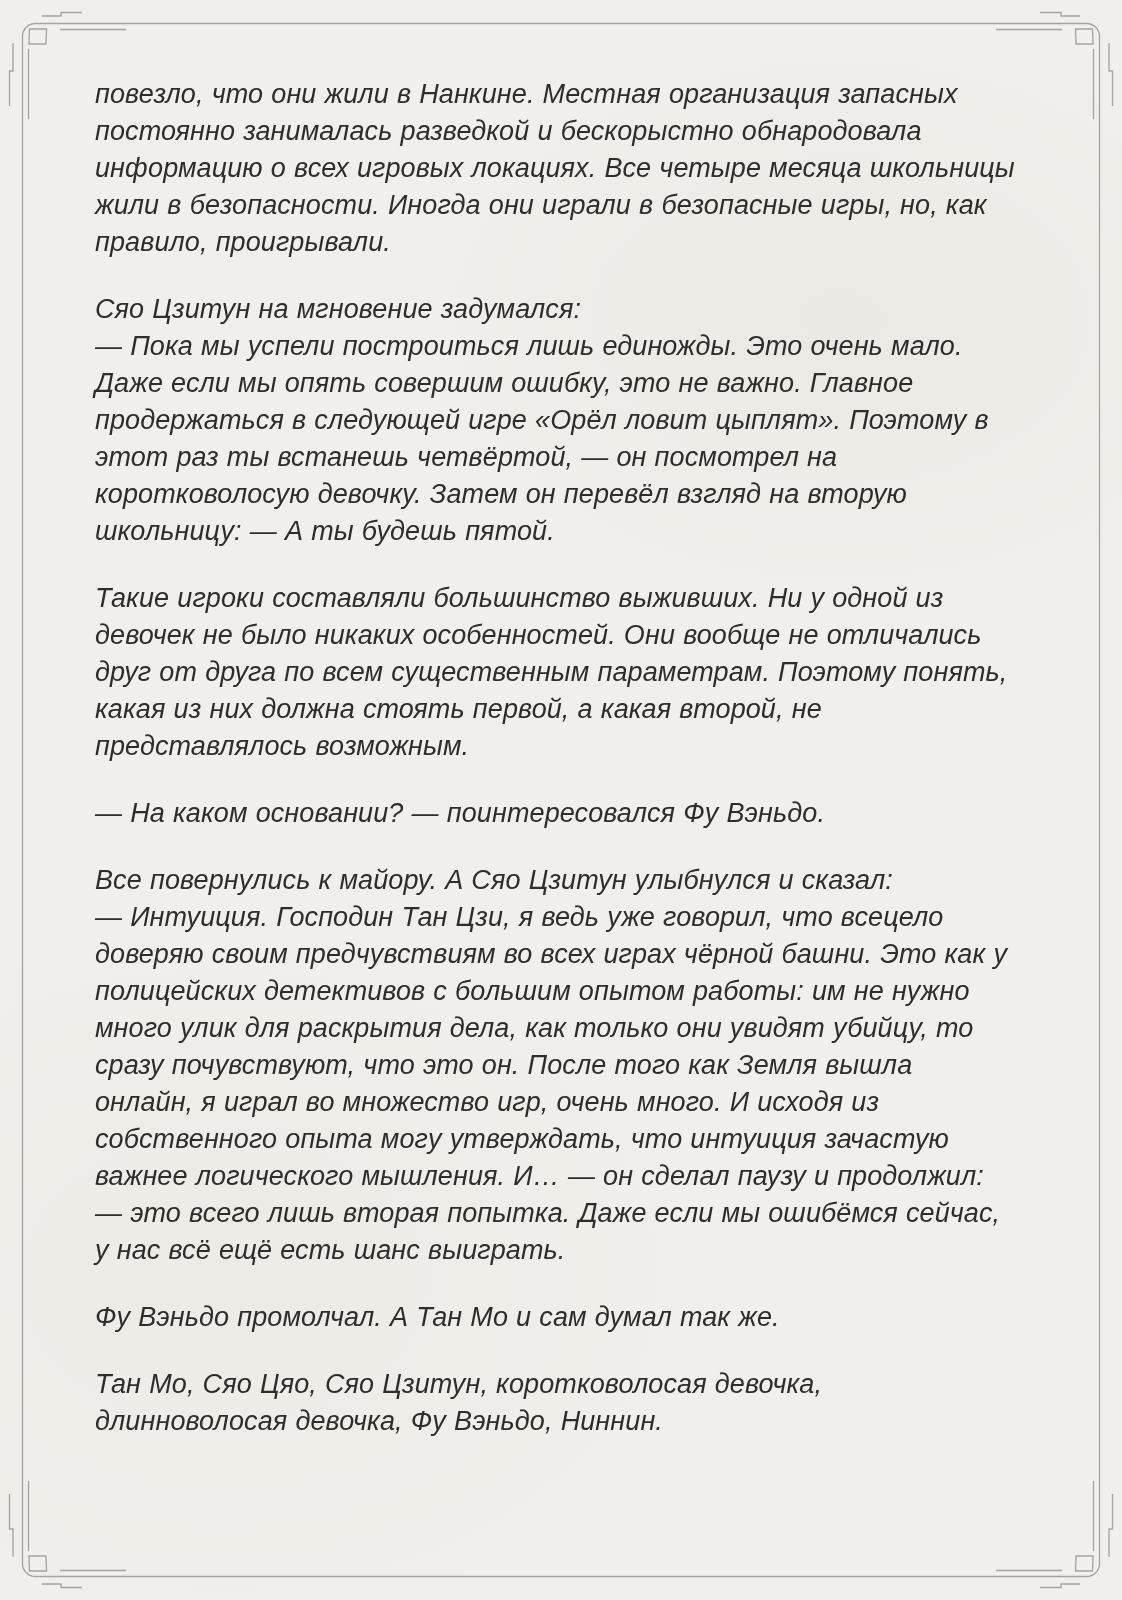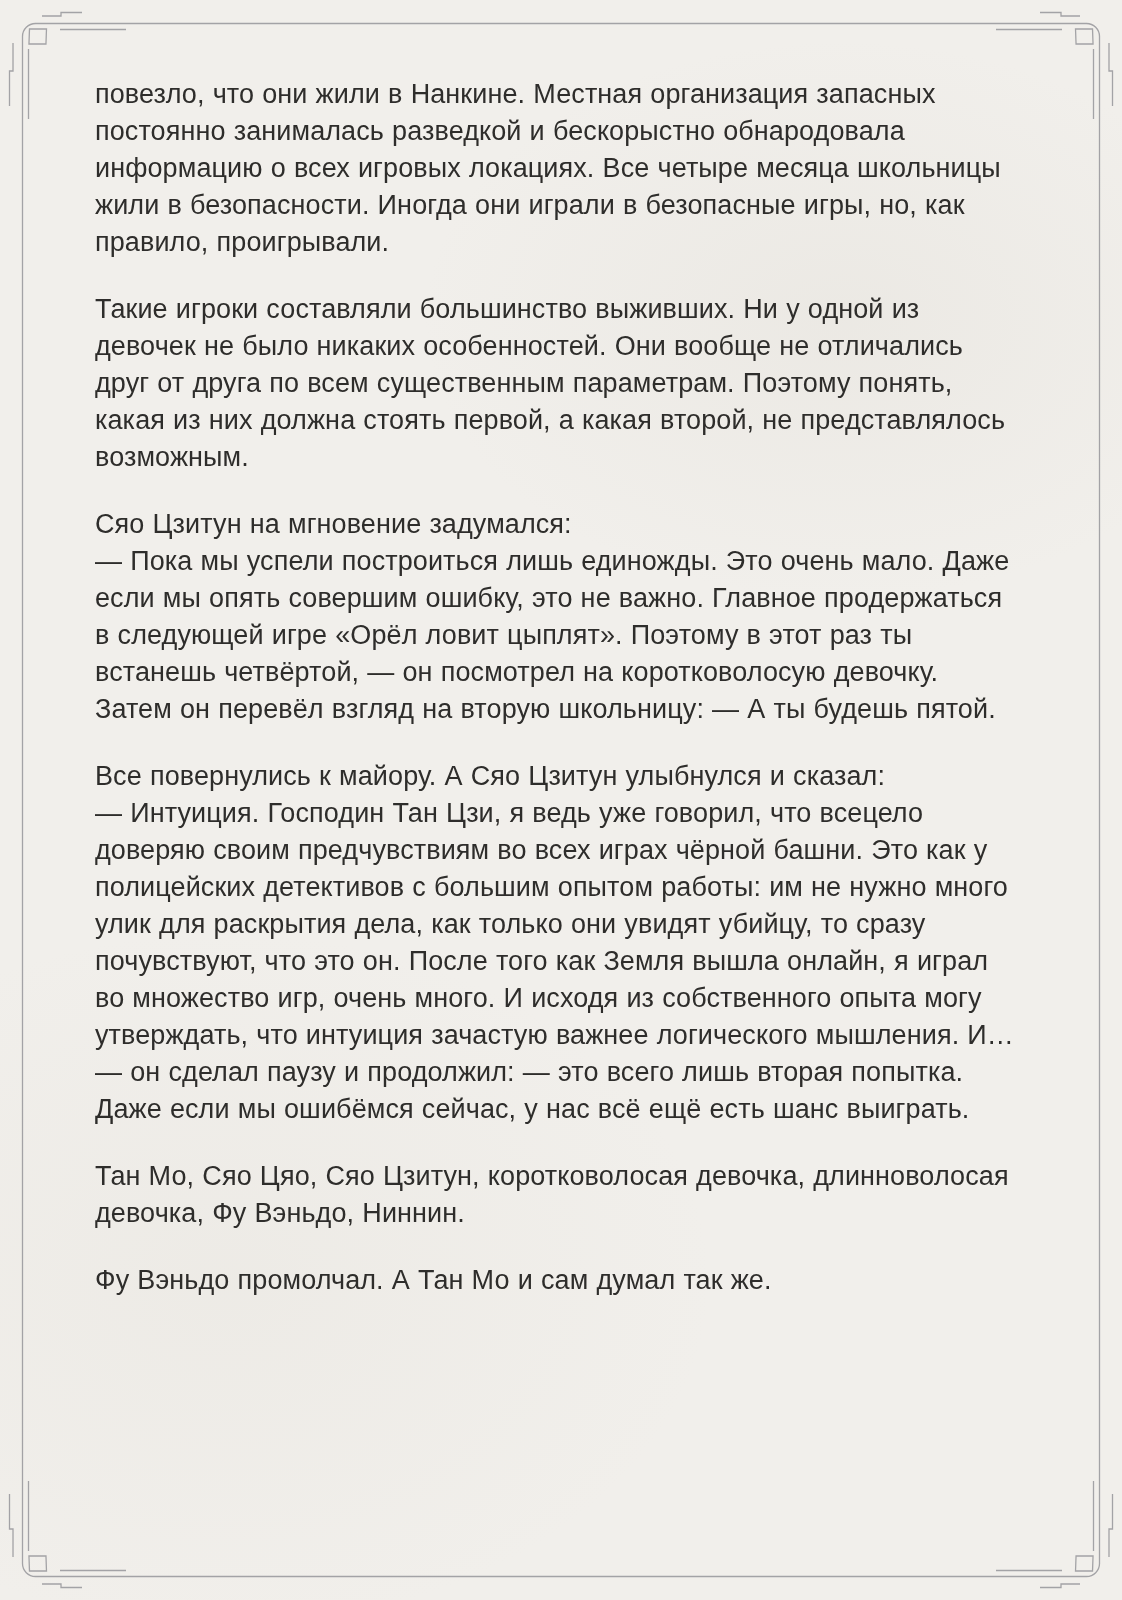--- a/index.html
+++ b/index.html
@@ -24,20 +24,21 @@
     width: 1122px;
     height: 1600px;
     pointer-events: none;
   }
   .text-area {
     position: absolute;
     left: 95px;
     top: 76px;
     width: 922px;
     color: var(--fg, #2e2d2b);
+    font-style: italic;
   }
   .text-area p.para {
     margin: 0 0 30px 0;
     font-size: 27px;
     line-height: 37px;
     letter-spacing: 0.1px;
     word-spacing: 0.5px;
   }
 </style>
 </head>
@@ -63,18 +64,19 @@
     <rect x="22.5" y="23.5" width="1077" height="1553" rx="13"></rect>
     <use href="#corner"></use>
     <use href="#corner" transform="translate(1122,0) scale(-1,1)"></use>
     <use href="#corner" transform="translate(0,1600) scale(1,-1)"></use>
     <use href="#corner" transform="translate(1122,1600) scale(-1,-1)"></use>
   </g>
 </svg>
 
 <main class="text-area" id="paragraphs">
     <p class="para">повезло, что они жили в Нанкине. Местная организация запасных постоянно занималась разведкой и бескорыстно обнародовала информацию о всех игровых локациях. Все четыре месяца школьницы жили в безопасности. Иногда они играли в безопасные игры, но, как правило, проигрывали.</p>
+    <p class="para">Сяо Цзитун на мгновение задумался:<br>— Пока мы успели построиться лишь единожды. Это очень мало. Даже если мы опять совершим ошибку, это не важно. Главное продержаться в следующей игре «Орёл ловит цыплят». Поэтому в этот раз ты встанешь четвёртой, — он посмотрел на коротковолосую девочку. Затем он перевёл взгляд на вторую школьницу: — А ты будешь пятой.</p>
     <p class="para">Такие игроки составляли большинство выживших. Ни у одной из девочек не было никаких особенностей. Они вообще не отличались друг от друга по всем существенным параметрам. Поэтому понять, какая из них должна стоять первой, а какая второй, не представлялось возможным.</p>
-    <p class="para">Сяо Цзитун на мгновение задумался:<br>— Пока мы успели построиться лишь единожды. Это очень мало. Даже если мы опять совершим ошибку, это не важно. Главное продержаться в следующей игре «Орёл ловит цыплят». Поэтому в этот раз ты встанешь четвёртой, — он посмотрел на коротковолосую девочку. Затем он перевёл взгляд на вторую школьницу: — А ты будешь пятой.</p>
+    <p class="para">— На каком основании? — поинтересовался Фу Вэньдо.</p>
     <p class="para">Все повернулись к майору. А Сяо Цзитун улыбнулся и сказал:<br>— Интуиция. Господин Тан Цзи, я ведь уже говорил, что всецело доверяю своим предчувствиям во всех играх чёрной башни. Это как у полицейских детективов с большим опытом работы: им не нужно много улик для раскрытия дела, как только они увидят убийцу, то сразу почувствуют, что это он. После того как Земля вышла онлайн, я играл во множество игр, очень много. И исходя из собственного опыта могу утверждать, что интуиция зачастую важнее логического мышления. И… — он сделал паузу и продолжил: — это всего лишь вторая попытка. Даже если мы ошибёмся сейчас, у нас всё ещё есть шанс выиграть.</p>
+    <p class="para">Фу Вэньдо промолчал. А Тан Мо и сам думал так же.</p>
     <p class="para">Тан Мо, Сяо Цяо, Сяо Цзитун, коротковолосая девочка, длинноволосая девочка, Фу Вэньдо, Ниннин.</p>
-    <p class="para">Фу Вэньдо промолчал. А Тан Мо и сам думал так же.</p>
   </main>
 
 </body></html>

